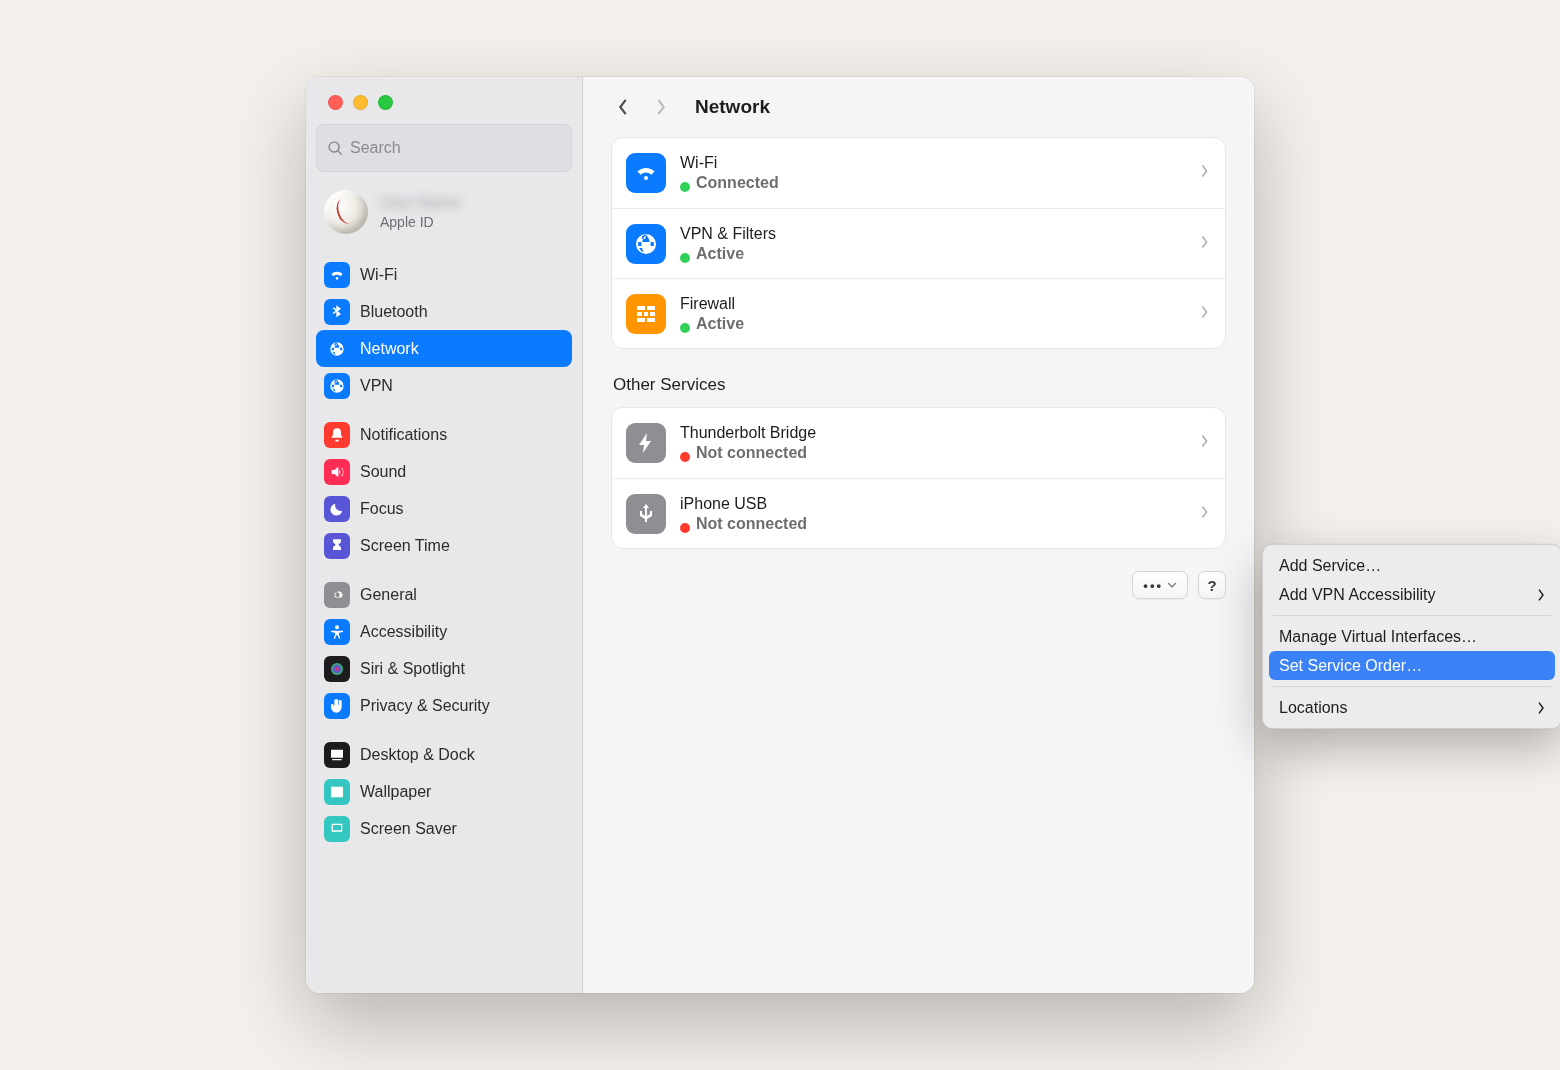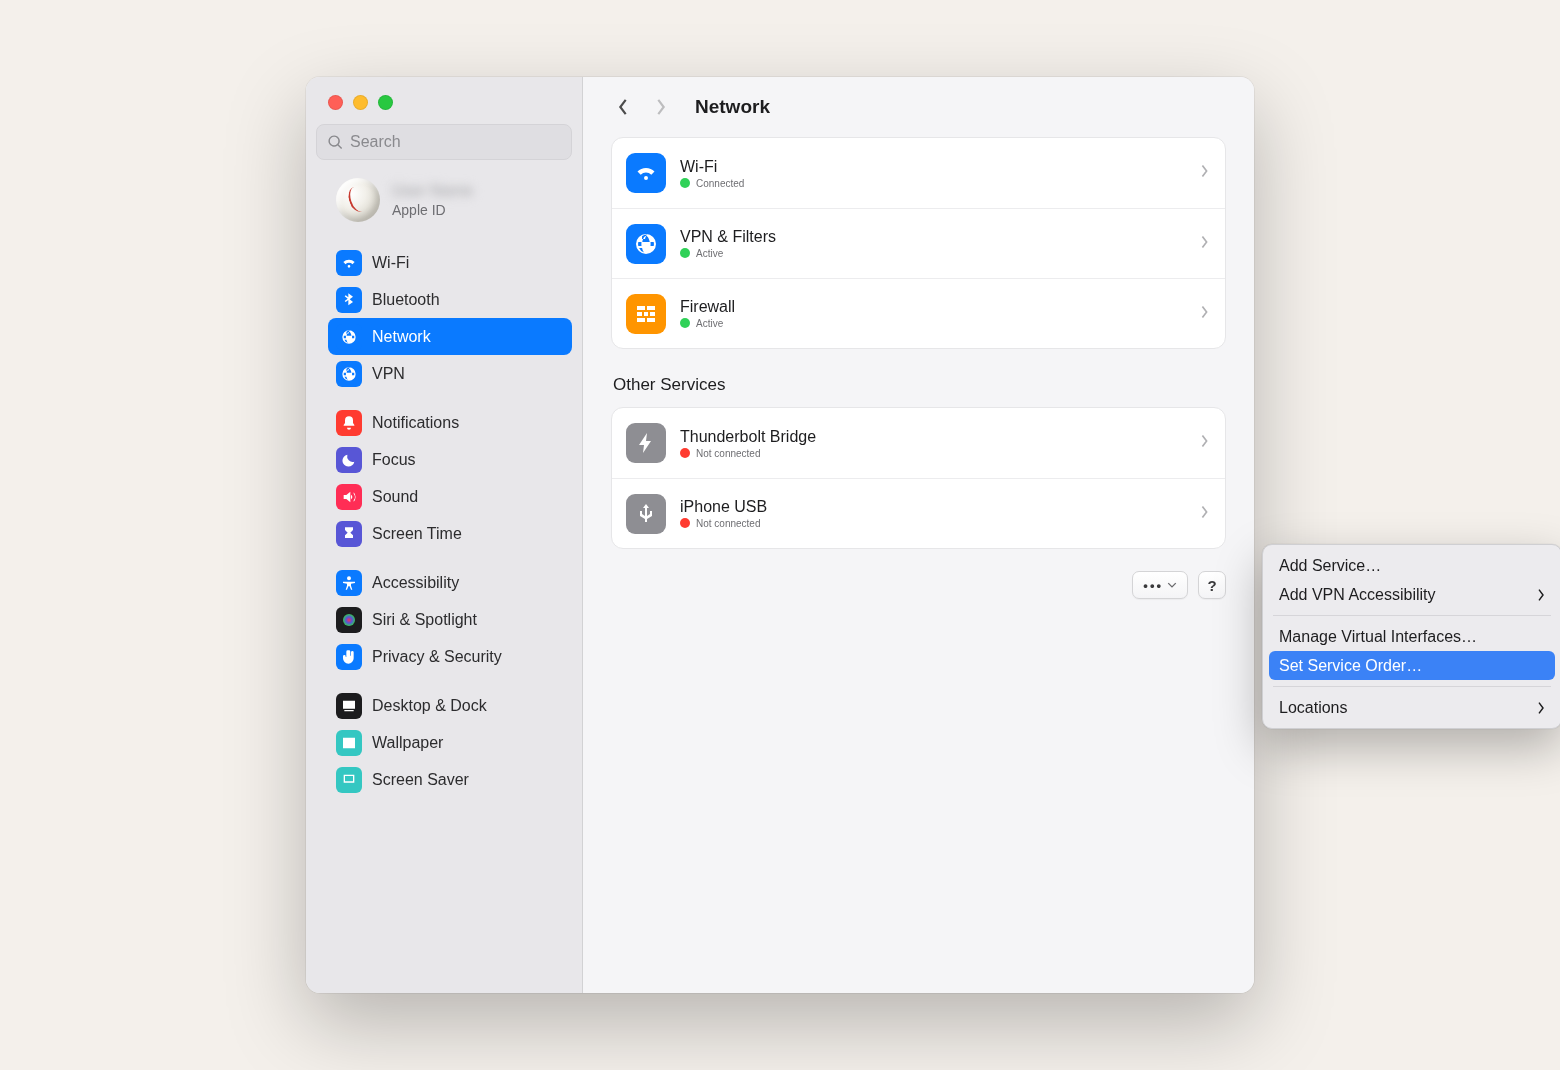--- a/index.html
+++ b/index.html
@@ -35,38 +35,38 @@
   .traffic .dot {
     width: 15px; height: 15px; border-radius: 50%;
     border: .5px solid rgba(0,0,0,.08);
   }
   .dot.red    { background:#ff5f57 }
   .dot.yellow { background:#febc2e }
   .dot.green  { background:#28c840 }
 
   .search {
     margin: 0 10px 8px 10px;
-    height: 36px;
+    height: 48px;
     background: #dfdee2;
     border: 1px solid #d4d3d7;
     border-radius: 8px;
     display: flex; align-items: center;
     padding: 0 10px;
   }
   .search svg { width:17px; height:17px; fill:#8a8a8e; }
   .search input {
     border: none; outline: none; background: transparent;
     margin-left: 6px; font-size: 16px; flex: 1;
     color:#3c3c3c;
   }
   .search input::placeholder { color:#8a8a8e }
 
   .scroll {
     flex: 1; overflow-y: auto; overflow-x: hidden;
-    padding: 4px 10px 10px 22px;
+    padding: 4px 10px 10px 10px;
     position: relative;
   }
   .scroll::-webkit-scrollbar { width: 10px }
   .scroll::-webkit-scrollbar-thumb {
     background: #c2c1c5; border-radius: 5px;
   }
 
   .account {
     display: flex; align-items: center; gap: 12px;
     padding: 6px 8px 10px 8px;
@@ -144,22 +144,22 @@
   }
   .row + .row { border-top: 1px solid #ececee }
   .row-icon {
     width:40px; height:40px; border-radius:9px;
     display:flex; align-items:center; justify-content:center; flex-shrink:0;
   }
   .row-icon svg { width:24px; height:24px; fill:#fff }
   .row-body { flex:1; margin-left:14px }
   .row-title { font-size:16px; color:#1d1d1f }
   .row-sub {
-    font-size:10px; color:#6e6e72;
-    display:flex; align-items:flex-start; gap:6px; margin-top:2px;
+    font-size:16px; color:#6e6e72;
+    display:flex; align-items:flex-end; gap:6px; margin-top:2px;font-weight:bold;
   }
   .status-dot { width:10px; height:10px; border-radius:50% }
   .status-green { background:#30d158 }
   .status-red   { background:#ff3b30 }
   .row-chevron svg {
     width:9px; height:14px; stroke:#b0b0b3; stroke-width:2.4; fill:none;
   }
 
   .section-label {
     font-size:17px; font-weight:400; color:#1d1d1f;
@@ -353,45 +353,53 @@
           <div class="side-group">
             <div class="side-item">
               <div class="side-icon" style="background: rgb(255, 59, 48);">
                 <svg>
                   <use href="#i-bell"></use>
                 </svg>
               </div>
               <span>Notifications</span>
             </div>
             <div class="side-item">
+              <div class="side-icon" style="background: rgb(255, 45, 85);">
+                <svg>
+                  <use href="#i-speaker"></use>
+                </svg>
+              </div>
+              <span>Sound</span>
+            </div>
+            <div class="side-item">
               <div class="side-icon" style="background: rgb(88, 86, 214);">
                 <svg>
                   <use href="#i-moon"></use>
                 </svg>
               </div>
               <span>Focus</span>
             </div>
             <div class="side-item">
-              <div class="side-icon" style="background: rgb(255, 45, 85);">
-                <svg>
-                  <use href="#i-speaker"></use>
-                </svg>
-              </div>
-              <span>Sound</span>
-            </div>
-            <div class="side-item">
               <div class="side-icon" style="background: rgb(88, 86, 214);">
                 <svg>
                   <use href="#i-hourglass"></use>
                 </svg>
               </div>
               <span>Screen Time</span>
             </div>
           </div>
           <div class="side-group">
+            <div class="side-item">
+              <div class="side-icon" style="background: rgb(142, 142, 147);">
+                <svg>
+                  <use href="#i-gear"></use>
+                </svg>
+              </div>
+              <span>General</span>
+            </div>
             <div class="side-item">
               <div class="side-icon" style="background: rgb(10, 122, 255);">
                 <svg>
                   <use href="#i-access"></use>
                 </svg>
               </div>
               <span>Accessibility</span>
             </div>
             <div class="side-item">
               <div class="side-icon" style="background: rgb(28, 28, 30);">

